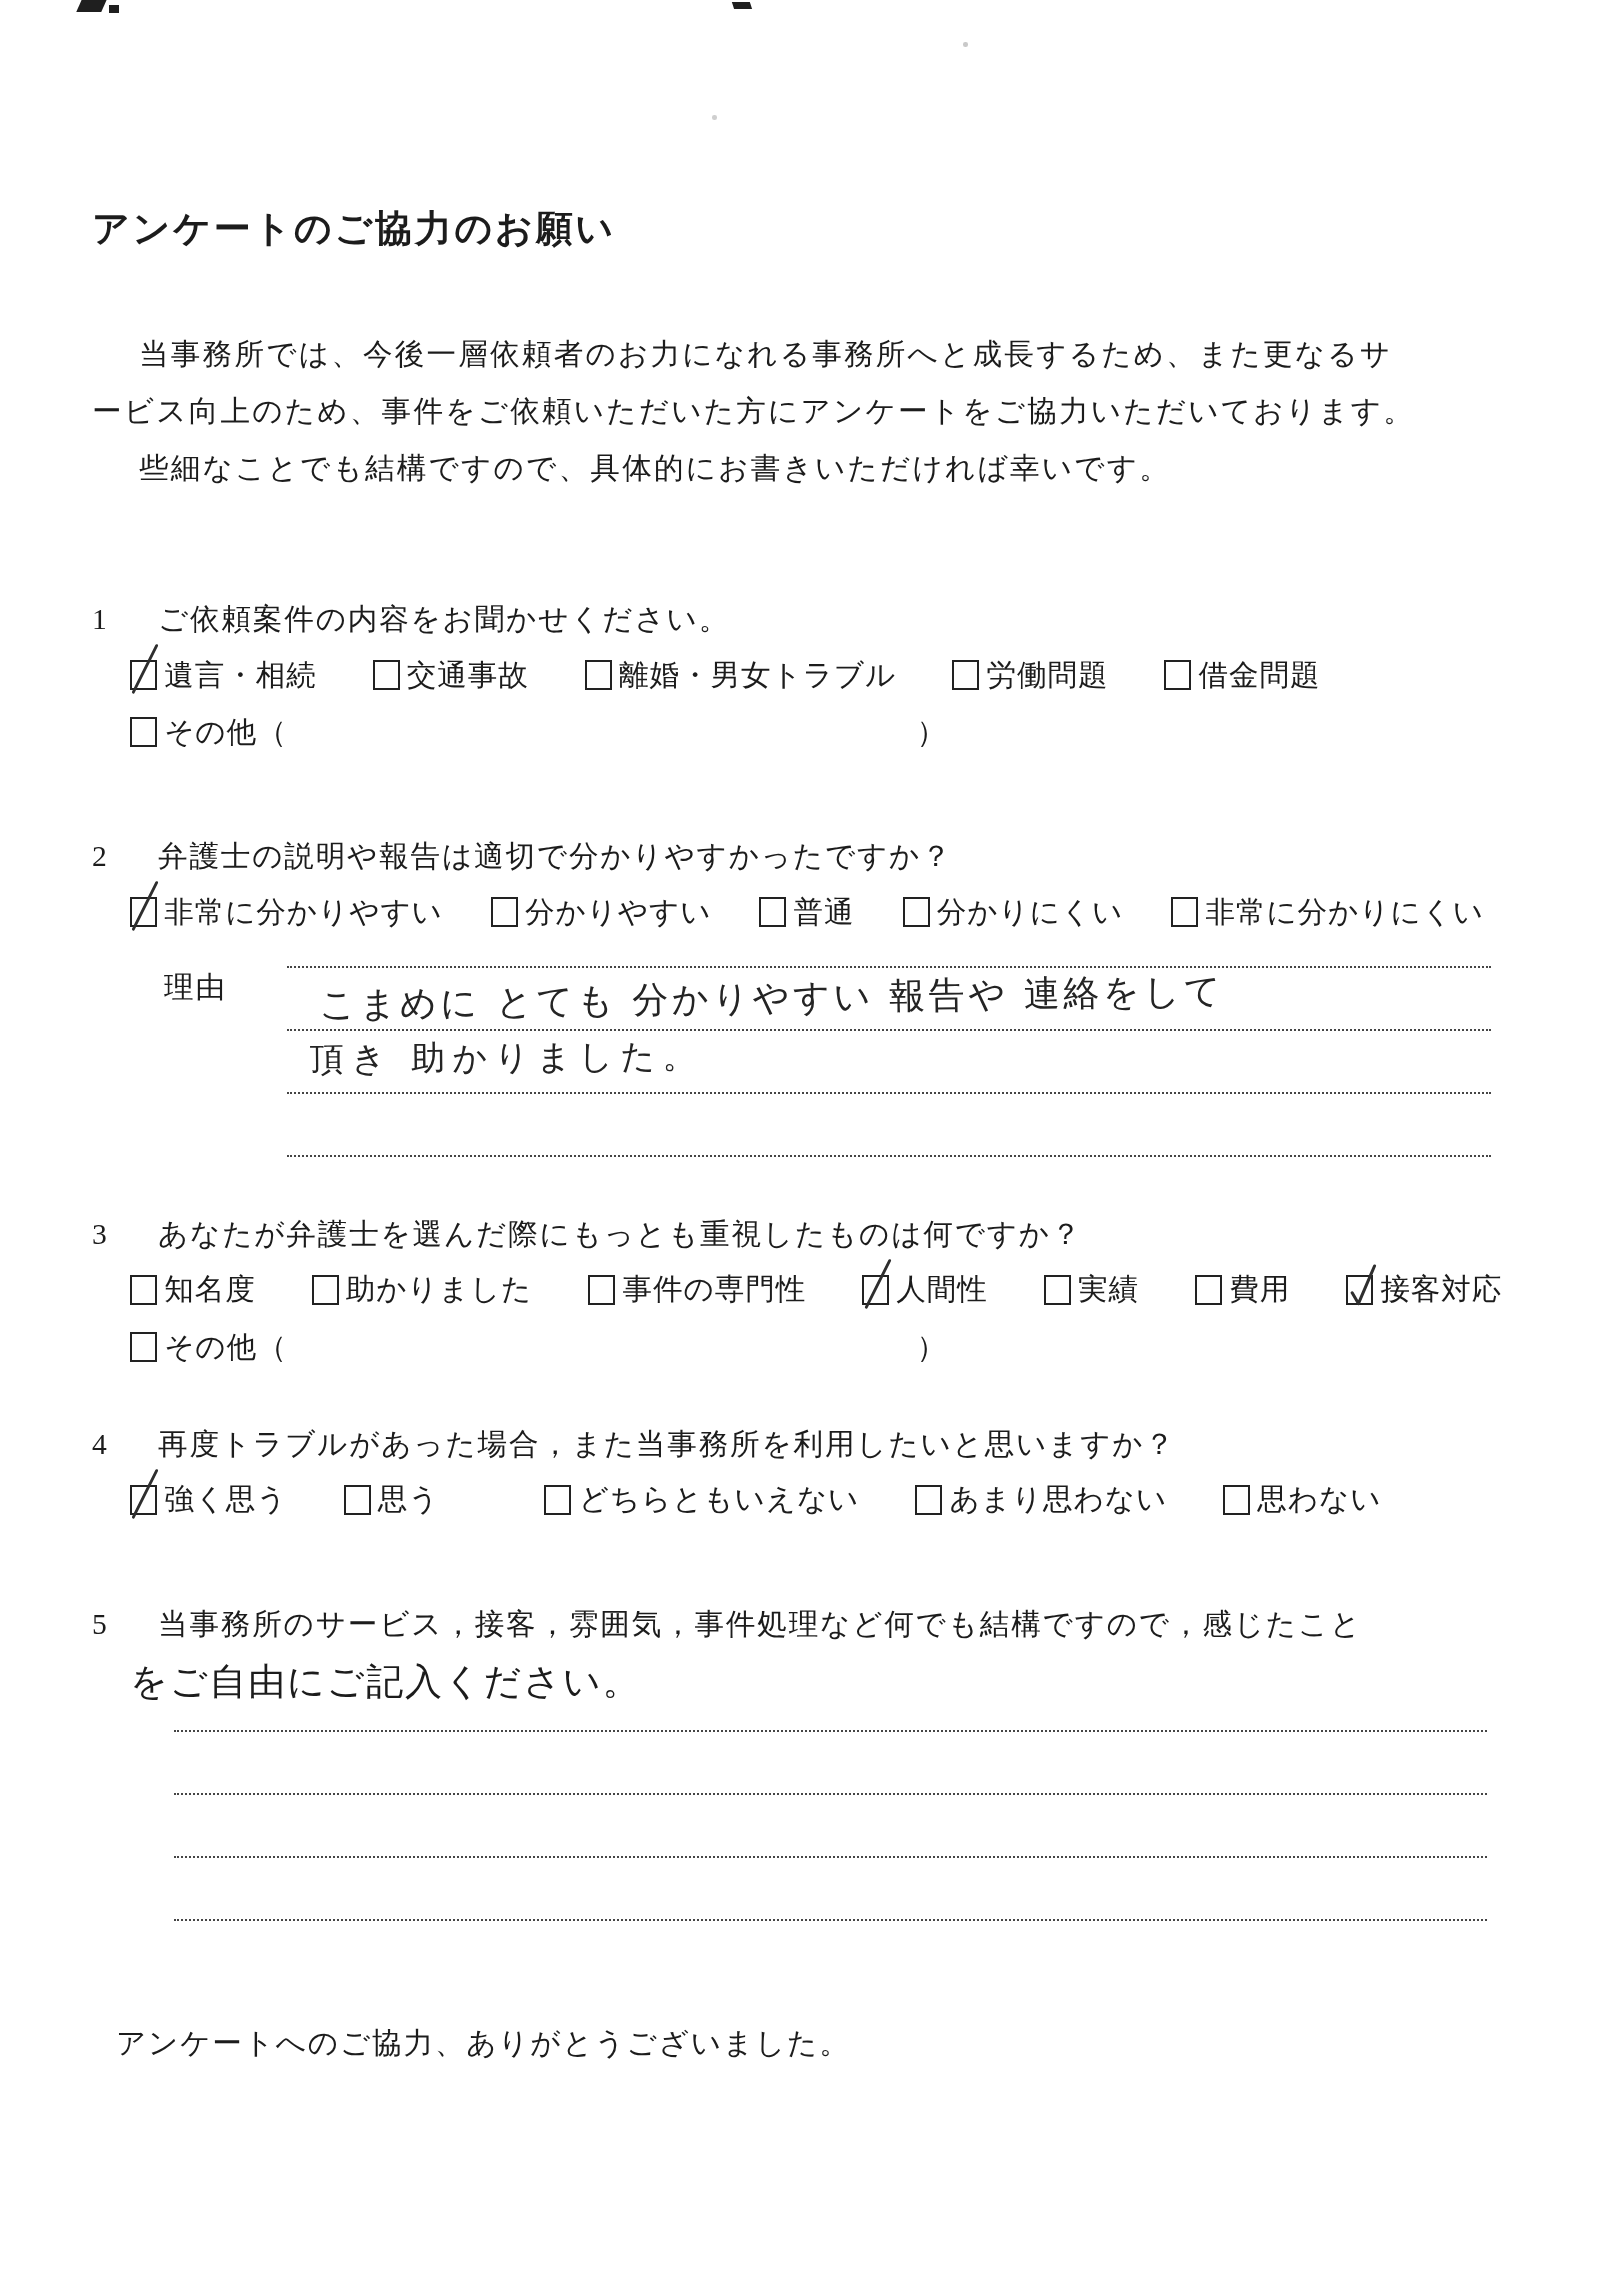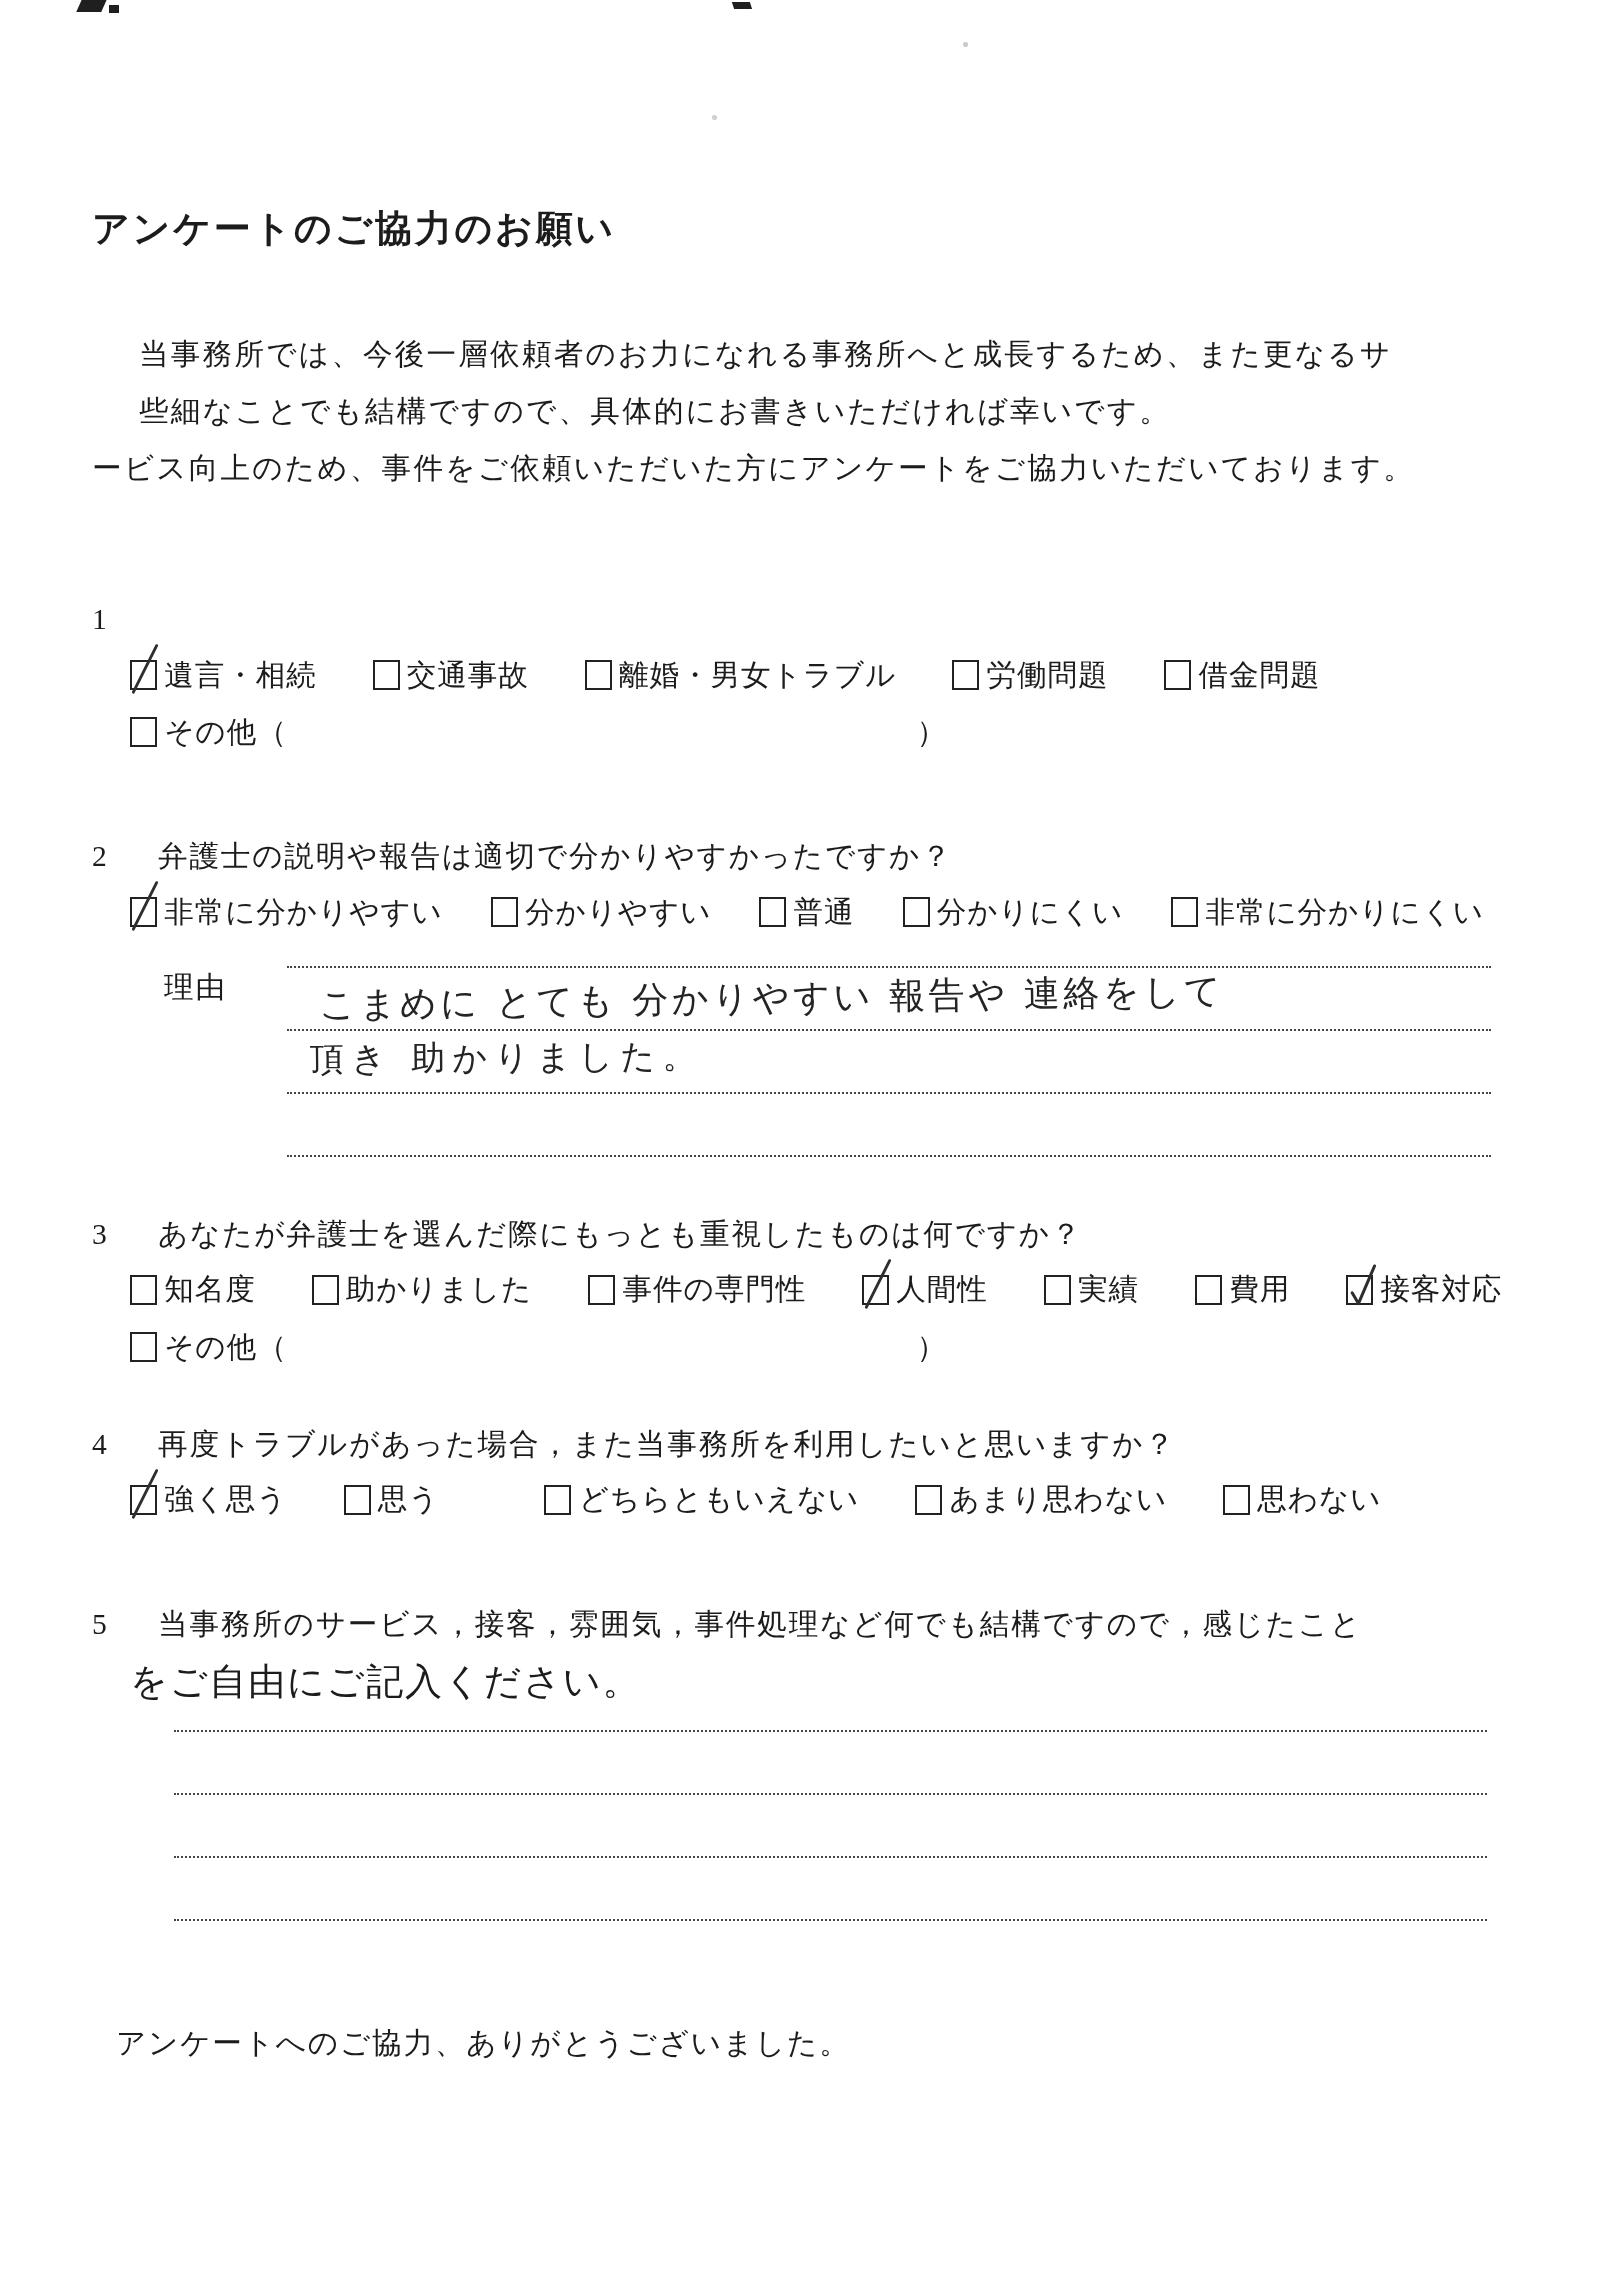--- a/index.html
+++ b/index.html
@@ -117,27 +117,28 @@
   <div class="speck s1"></div>
   <div class="speck s2"></div>
   <div class="speck s3"></div>
   <div class="speck s4"></div>
   <div class="speck s5"></div>
 
   <h1 class="title">アンケートのご協力のお願い</h1>
 
   <div class="intro">
     <div class="intro-line indent">当事務所では、今後一層依頼者のお力になれる事務所へと成長するため、また更なるサ</div>
+    <div class="intro-line">ービス向上のため、事件をご依頼いただいた方にアンケートをご協力いただいております。</div>
     <div class="intro-line indent">些細なことでも結構ですので、具体的にお書きいただければ幸いです。</div>
-    <div class="intro-line">ービス向上のため、事件をご依頼いただいた方にアンケートをご協力いただいております。</div>
   </div>
 
   <section class="q q1">
     <div class="q-head">
       <span class="q-num">1</span>
+      <span class="q-text">ご依頼案件の内容をお聞かせください。</span>
     </div>
     <div class="opts">
       <span class="opt">
         <span class="cb checked">
             <svg class="tick" viewBox="0 0 38 62">
               <path d="M6 58 Q15 40 32 6" stroke="#2e2e2e" stroke-width="3.2" fill="none" stroke-linecap="round"></path>
             </svg>
           </span>
         <span class="opt-label">遺言・相続</span>
       </span>

